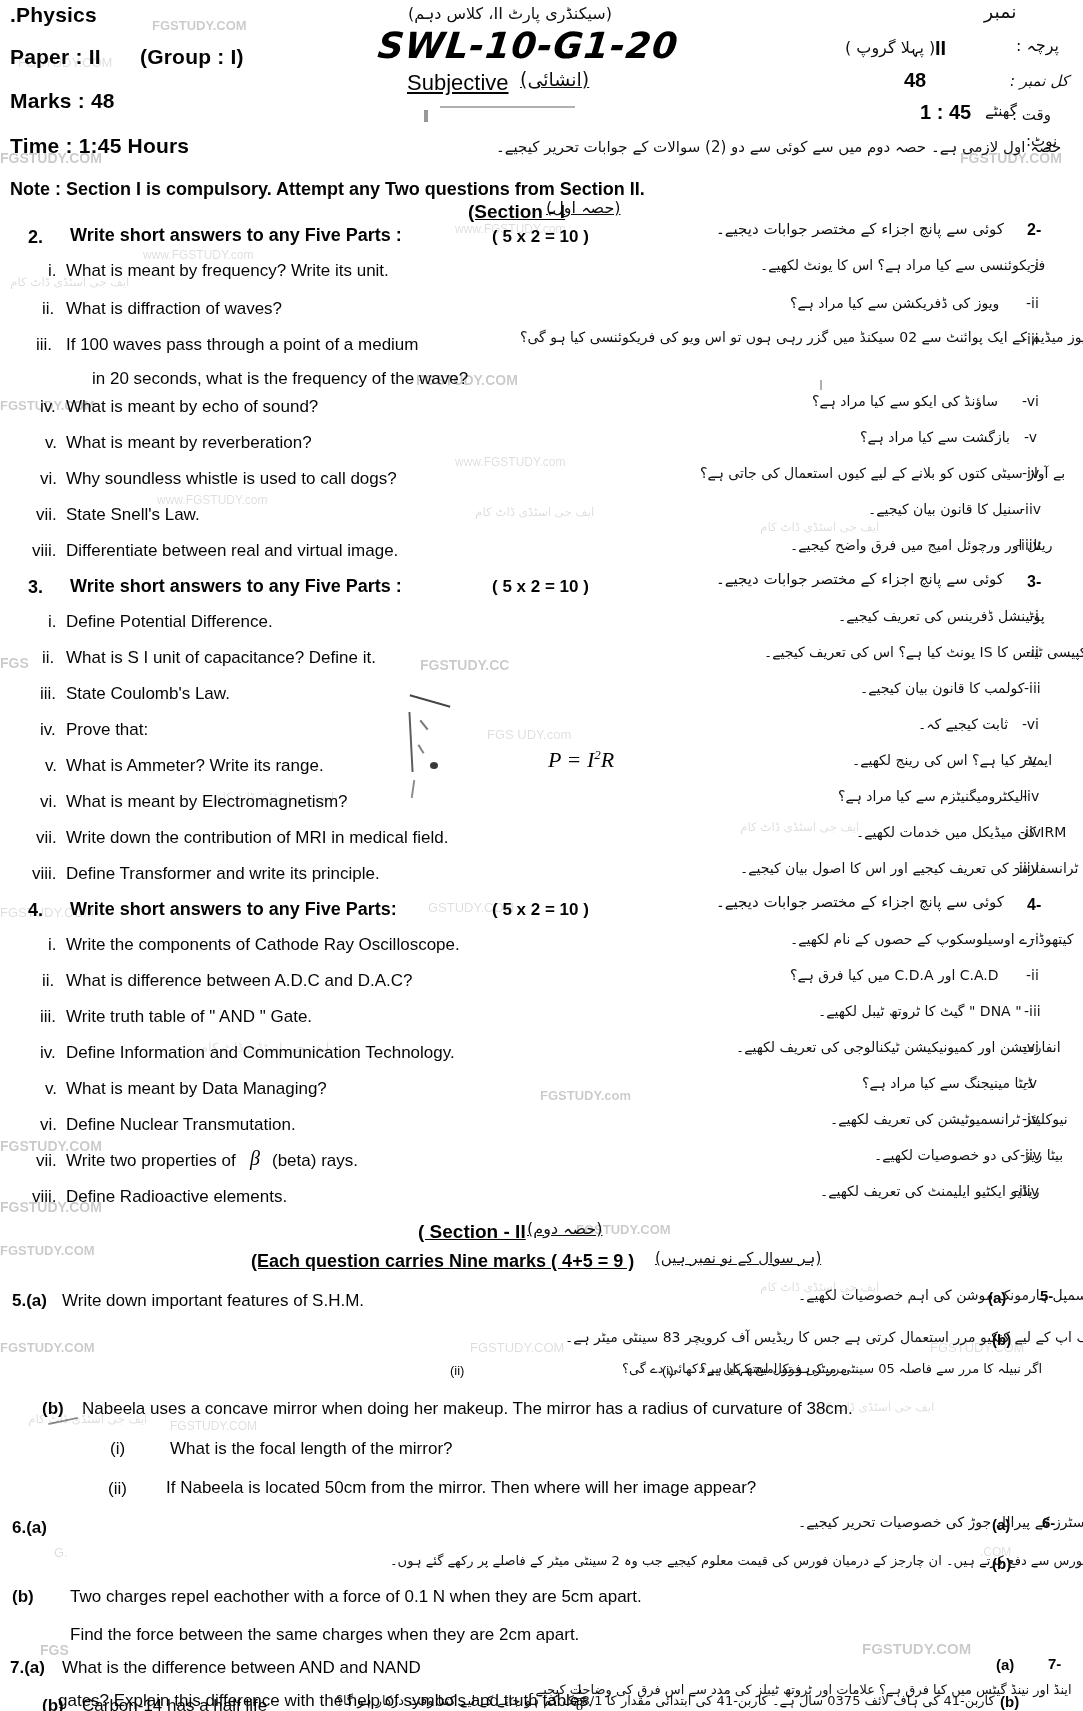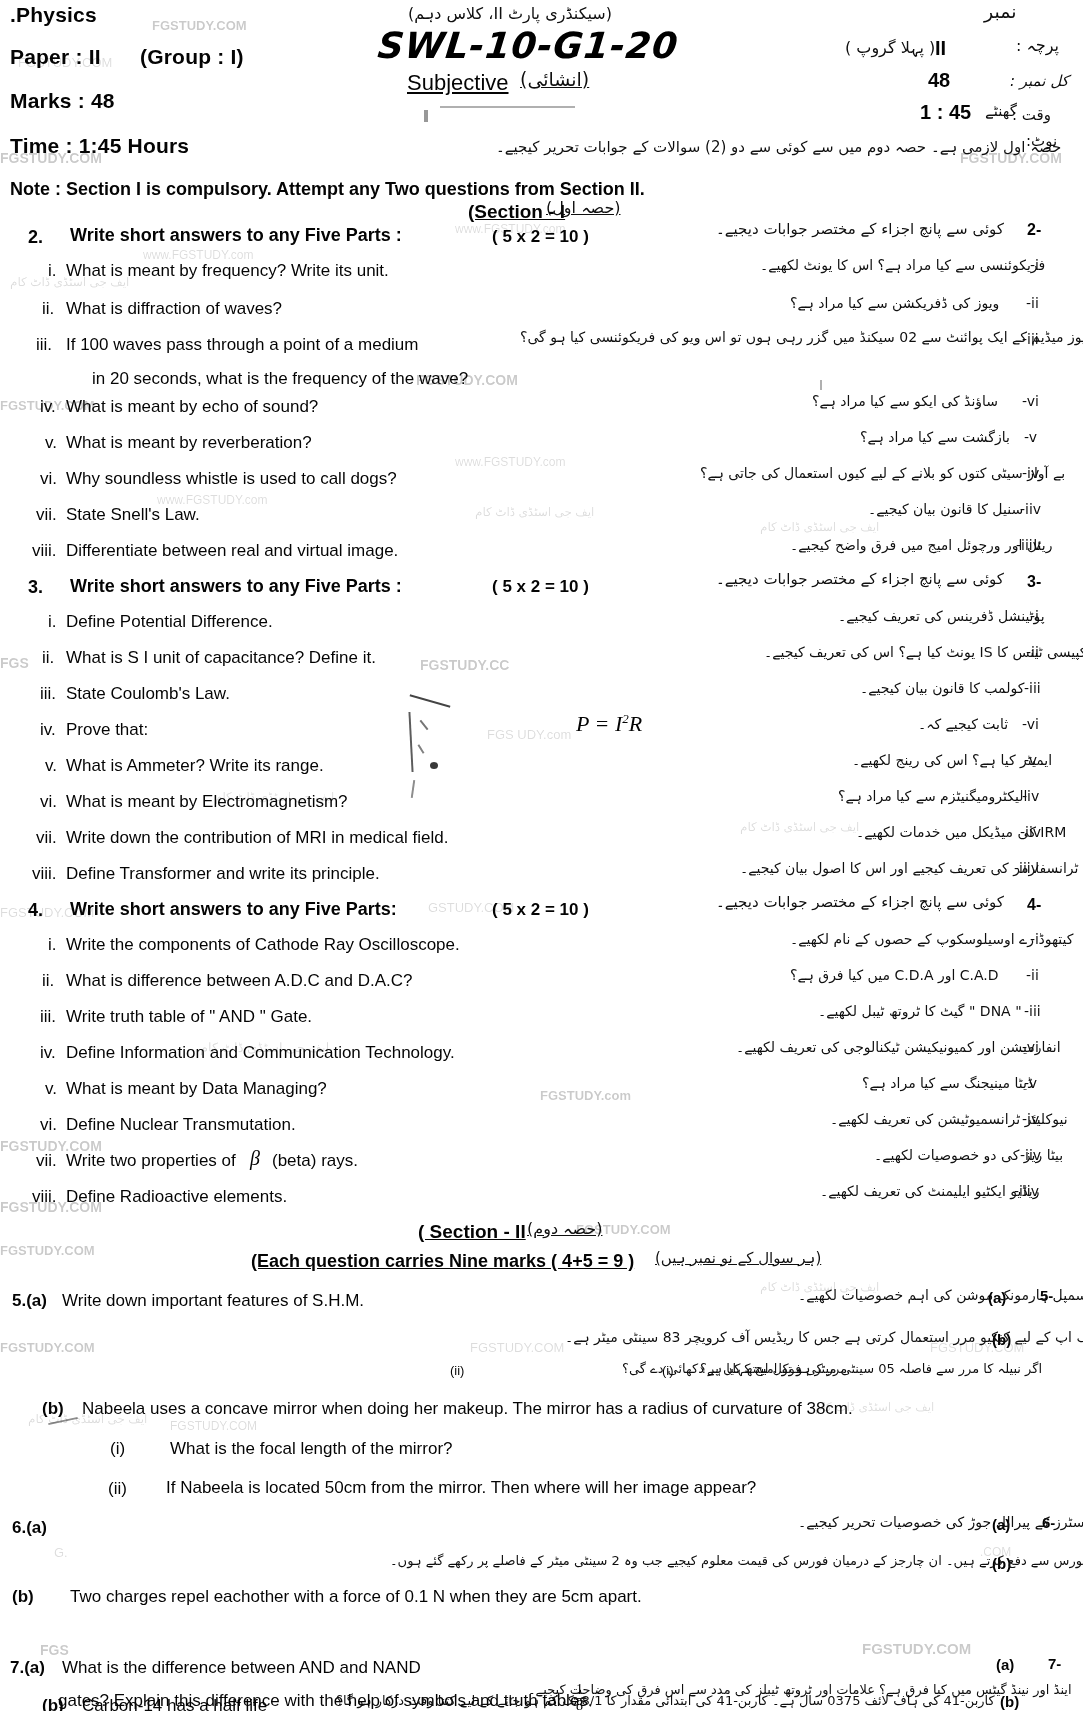--- a/index.html
+++ b/index.html
@@ -154,21 +154,21 @@
   <div class="t eng u" style="left:407px;top:72px;font-size:22px;">Subjective</div>
   <div class="t urdu u" style="left:520px;top:70px;font-size:19px;">(انشائی)</div>
   <div class="scribble" style="left:440px;top:106px;width:135px;height:2px;opacity:.35;"></div>
   <div class="scribble" style="left:424px;top:110px;width:4px;height:12px;opacity:.45;"></div>
 
   <div class="t urdu" style="left:984px;top:2px;font-size:19px;">نمبر</div>
   <div class="t urdu" style="left:1016px;top:38px;font-size:16px;">پرچہ  :</div>
   <div class="t eng b" style="left:935px;top:38px;font-size:20px;">II</div>
   <div class="t urdu" style="left:845px;top:40px;font-size:16px;">( پہلا گروپ )</div>
   <div class="t urdu" style="left:1010px;top:74px;font-size:15px;font-style:italic;">کل نمبر :</div>
-  <div class="t eng b" style="left:928px;top:70px;font-size:20px;">48</div>
+  <div class="t eng b" style="left:904px;top:70px;font-size:20px;">48</div>
   <div class="t urdu" style="left:1012px;top:108px;font-size:15px;">وقت  :</div>
   <div class="t eng b" style="left:920px;top:102px;font-size:20px;">1 : 45</div>
   <div class="t urdu" style="left:985px;top:104px;font-size:15px;">گھنٹے</div>
   <div class="t urdu" style="left:1026px;top:134px;font-size:15px;">نوٹ:</div>
   <div class="t urdu" style="left:496px;top:140px;font-size:15px;">حصہ اول لازمی ہے۔ حصہ دوم میں سے کوئی سے دو (2) سوالات کے جوابات تحریر کیجیے۔</div>
 
   <div class="t eng note" style="left:10px;top:180px;">Note : Section I is compulsory.  Attempt any Two questions from Section II.</div>
 
   <div class="t eng sec-title" style="left:468px;top:202px;">(Section - I</div>
   <div class="t urdu u" style="left:546px;top:200px;font-size:16px;">(حصہ اول)</div>
@@ -236,21 +236,21 @@
   <div class="t urdu" style="left:1026px;top:645px;font-size:14px;">ii-</div>
   <div class="t urdu" style="left:764px;top:645px;font-size:14px;">کپیسی ٹینس کا SI یونٹ کیا ہے؟ اس کی تعریف کیجیے۔</div>
 
   <div class="t eng q-item" style="left:40px;top:685px;">iii.</div>
   <div class="t eng q-item" style="left:66px;top:685px;">State Coulomb's Law.</div>
   <div class="t urdu" style="left:1024px;top:681px;font-size:14px;">iii-</div>
   <div class="t urdu" style="left:860px;top:681px;font-size:14px;">کولمب کا قانون بیان کیجیے۔</div>
 
   <div class="t eng q-item" style="left:40px;top:721px;">iv.</div>
   <div class="t eng q-item" style="left:66px;top:721px;">Prove that:</div>
-  <div class="t formula" style="left:548px;top:712px;margin-left:28px;">
+  <div class="t formula" style="left:548px;top:748px;">
     <span>P</span>
     <span> = </span>
     <span>I</span><sup>2</sup><span>R</span>
   </div>
   <div class="t urdu" style="left:1022px;top:717px;font-size:14px;">iv-</div>
   <div class="t urdu" style="left:918px;top:717px;font-size:14px;">ثابت کیجیے کہ۔</div>
 
   <div class="t eng q-item" style="left:45px;top:757px;">v.</div>
   <div class="t eng q-item" style="left:66px;top:757px;">What is Ammeter? Write its range.</div>
   <div class="t urdu" style="left:1024px;top:753px;font-size:14px;">v-</div>
@@ -350,20 +350,21 @@
   <div class="t eng b" style="left:12px;top:1519px;font-size:17px;">6.(a)</div>
   <div class="t eng b" style="left:1042px;top:1515px;font-size:15px;">6-</div>
   <div class="t eng b" style="left:992px;top:1517px;font-size:15px;">(a)</div>
   <div class="t urdu" style="left:798px;top:1515px;font-size:14px;">ریزسٹرز کے پیرالل جوڑ کی خصوصیات تحریر کیجیے۔</div>
 
   <div class="t eng b" style="left:992px;top:1556px;font-size:15px;">(b)</div>
   <div class="t urdu" style="left:390px;top:1554px;font-size:13px;">دو چارجز جب 5 سینٹی میٹر کے فاصلے پر ہوں تو ایک دوسرے کو 0.1 N کی فورس سے دفع کرتے ہیں۔ ان چارجز کے درمیان فورس کی قیمت معلوم کیجیے جب وہ 2 سینٹی میٹر کے فاصلے پر رکھے گئے ہوں۔</div>
 
   <div class="t eng b" style="left:12px;top:1588px;font-size:17px;">(b)</div>
   <div class="t eng q-item" style="left:70px;top:1588px;">Two charges repel eachother  with a force of 0.1 N when they are 5cm apart.</div>
+  <div class="t eng q-item" style="left:70px;top:1626px;">Find the force between the same charges when they are 2cm apart.</div>
 
   <div class="t eng b" style="left:10px;top:1659px;font-size:17px;">7.(a)</div>
   <div class="t eng q-item" style="left:62px;top:1659px;">What is the difference between AND and NAND</div>
   <div class="t eng q-item" style="left:58px;top:1692px;">gates? Explain this difference with the help of symbols and truth tables.</div>
   <div class="t eng b" style="left:1048px;top:1656px;font-size:15px;">7-</div>
   <div class="t eng b" style="left:996px;top:1657px;font-size:15px;">(a)</div>
   <div class="t urdu" style="left:528px;top:1656px;font-size:13px;margin-top:27px;">اینڈ اور نینڈ گیٹس میں کیا فرق ہے؟ علامات اور ٹروتھ ٹیبلز کی مدد سے اس فرق کی وضاحت کیجیے۔</div>
 
   <div class="t eng b" style="left:42px;top:1697px;font-size:17px;">(b)</div>
   <div class="t eng q-item" style="left:82px;top:1697px;">Carbon-14 has a half life</div>

